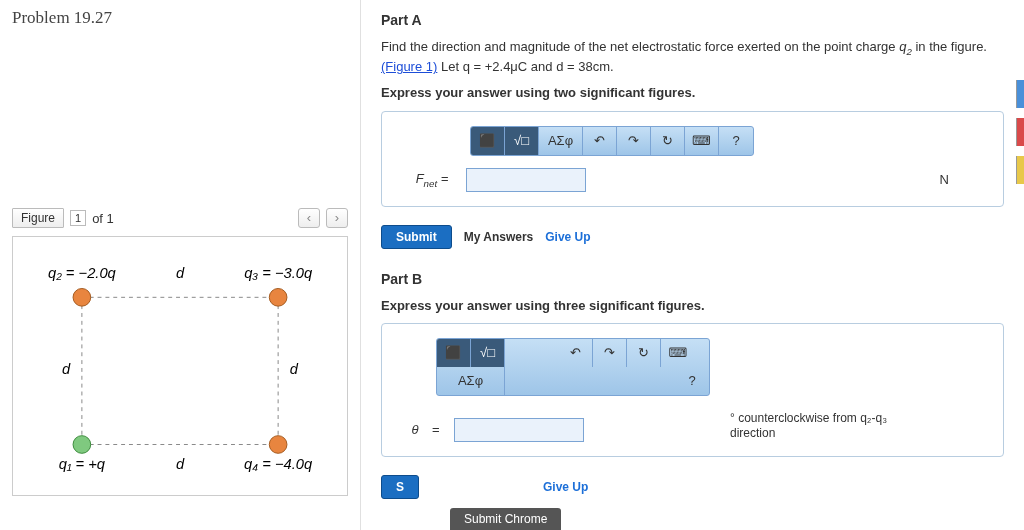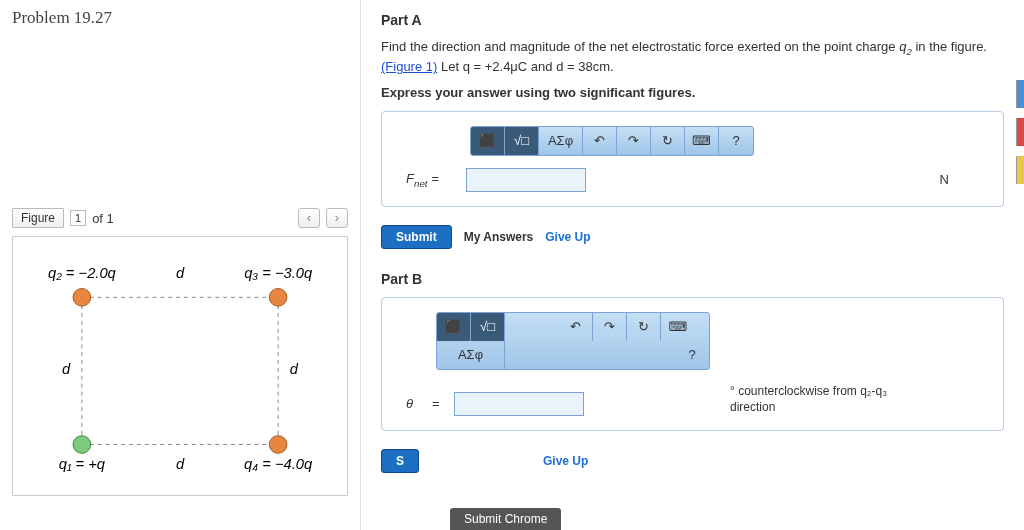--- a/index.html
+++ b/index.html
@@ -19,21 +19,21 @@
 .prompt { font-size: 13px; line-height: 1.4; margin-bottom: 8px; }
 .prompt a { color: #1d4ed8; text-decoration: underline; }
 .bold { font-weight: bold; }
 .answer-box { border: 1px solid #b8cde0; border-radius: 4px; padding: 14px; background: #fff; margin-bottom: 18px; }
 .toolbar { display: inline-flex; gap: 0; border: 1px solid #7ba4d4; border-radius: 3px; overflow: hidden; background: linear-gradient(#c5dff5,#9ec5e8); margin-left: 74px; margin-bottom: 12px; }
 .toolbar .tbtn { width: 34px; height: 28px; border-right: 1px solid #7ba4d4; display: flex; align-items: center; justify-content: center; font-size: 13px; cursor: pointer; color: #333; }
 .toolbar .tbtn:last-child { border-right: none; }
 .toolbar .tbtn.wide { width: 44px; }
 .toolbar .dark { background: #3a5a7a; color: #fff; }
 .ans-row { display: flex; align-items: center; gap: 8px; padding-left: 10px; }
-.ans-label { font-style: italic; width: 52px; text-align: left; }
+.ans-label { font-style: italic; width: 52px; text-align: center; }
 .ans-input { width: 120px; height: 24px; border: 1px solid #7ba4d4; background: #eaf2fb; }
 .ans-unit { margin-left: auto; margin-right: 40px; }
 .submit-row { display: flex; align-items: center; gap: 12px; margin-top: 6px; }
 .submit-btn { background: #1b6ec2; color: #fff; border: 1px solid #0d4c8c; border-radius: 3px; padding: 4px 14px; font-weight: bold; font-size: 12px; cursor: pointer; }
 .link { color: #1c6fd8; font-weight: bold; font-size: 12px; cursor: pointer; }
 .my-ans { color: #333; font-size: 12px; font-weight: bold; }
 .partb .toolbar { margin-left: 40px; flex-direction: column; width: fit-content; display: inline-flex; }
 .partb .trow { display: flex; }
 .partb .ans-row { padding-left: 10px; }
 .partb .ans-input { width: 130px; }
@@ -112,20 +112,21 @@
       </div>
     </div>
 
     <div class="submit-row">
       <button class="submit-btn">Submit</button>
       <span class="my-ans">My Answers</span>
       <span class="link">Give Up</span>
     </div>
 
     <div class="part-title" style="margin-top:22px">Part B</div>
+    <div class="prompt bold">Express your answer using three significant figures.</div>
 
     <div class="answer-box partb">
       <div style="display:flex; gap:20px; align-items:flex-end;">
         <div>
           <div class="toolbar" style="margin-left:40px;flex-direction:column;">
             <div class="trow">
               <span class="tbtn dark">⬛</span>
               <span class="tbtn dark">√□</span>
               <span class="tbtn" style="width:54px;visibility:hidden"></span>
               <span class="tbtn">↶</span>

